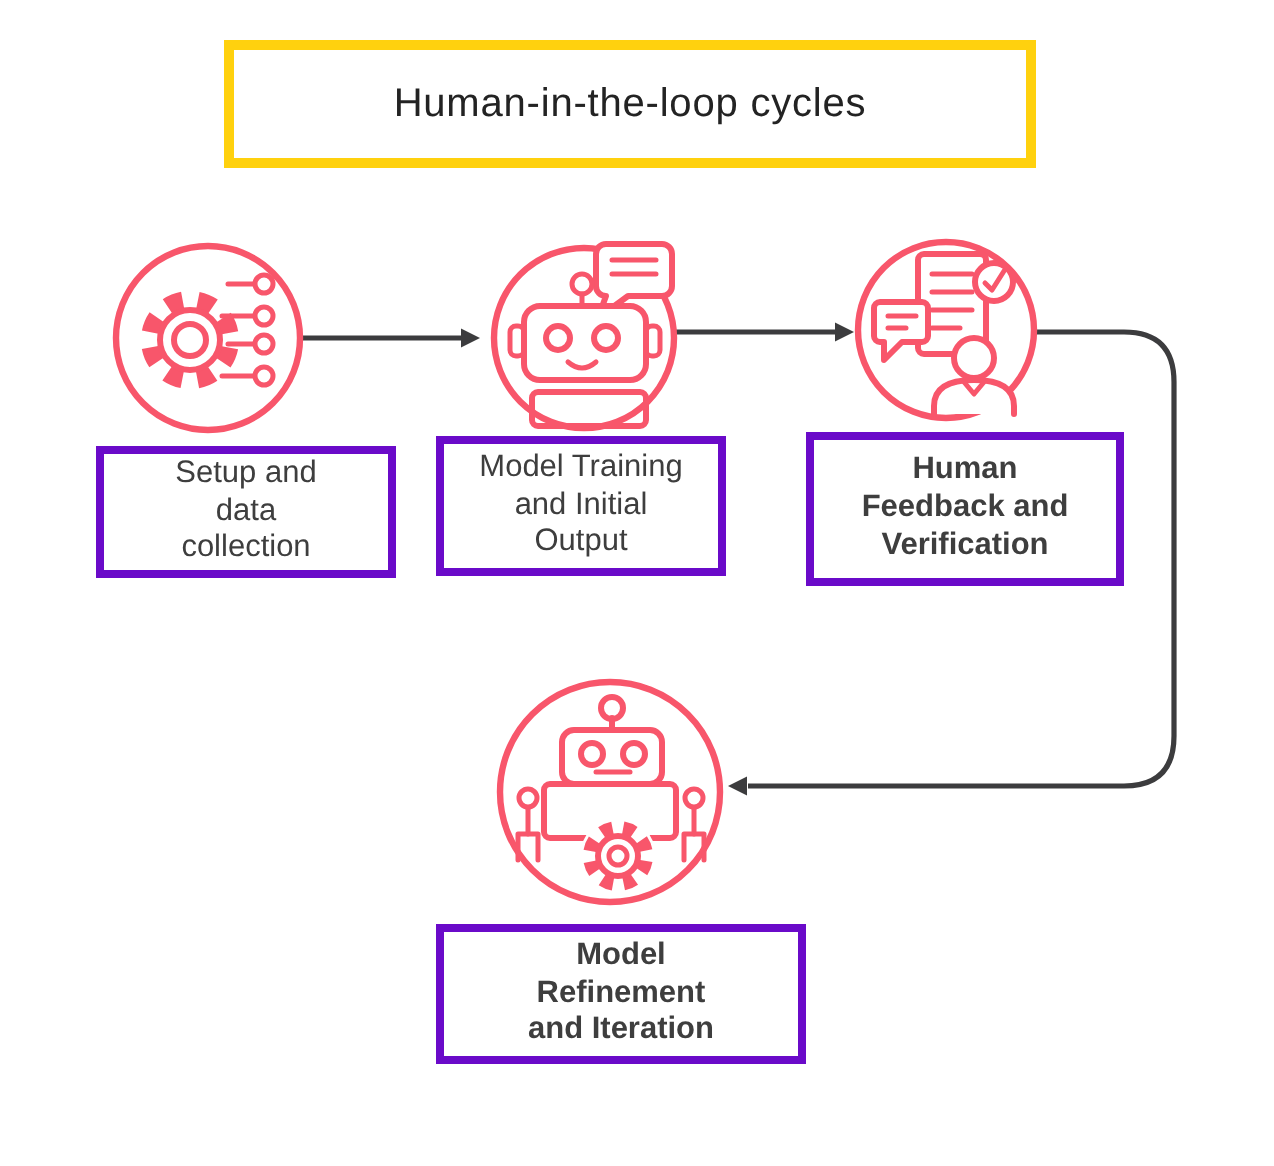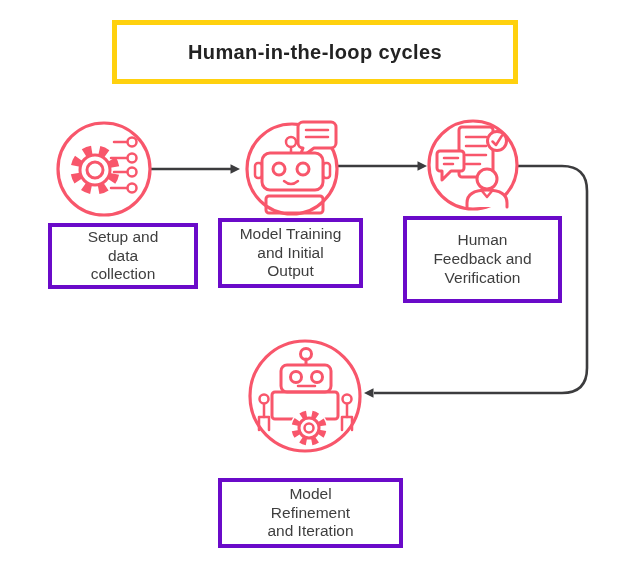--- a/index.html
+++ b/index.html
@@ -24,43 +24,43 @@
     position: absolute;
     left: 112px; top: 20px;
     width: 406px; height: 64px;
     box-sizing: border-box;
     border: 5px solid var(--yellow);
     background: #fff;
     display: flex; align-items: center; justify-content: center;
   }
   .title-text {
     font-size: 20px;
-    font-weight: bold;
+    font-weight: normal;
     letter-spacing: 0.4px;
     color: var(--title-text);
   }
   .flow-layer { position: absolute; left: 0; top: 0; }
   .step-label {
     position: absolute;
     box-sizing: border-box;
     border: 4px solid var(--purple);
     background: #fff;
     display: flex; align-items: center; justify-content: center;
   }
   .step-label-text {
     white-space: pre-line;
     text-align: center;
     font-size: 15.5px;
     line-height: 1.22;
     color: var(--label-text);
   }
   #box1 { left: 48px;  top: 223px; width: 150px; height: 66px; }
   #box2 { left: 218px; top: 218px; width: 145px; height: 70px; }
-  #box3 { left: 403px; top: 216px; width: 159px; height: 87px; }
-  #box4 { left: 218px; top: 478px; width: 185px; height: 70px; }
+  #box3 { left: 403px; top: 216px; width: 159px; height: 77px; font-weight: bold; }
+  #box4 { left: 218px; top: 462px; width: 185px; height: 70px; font-weight: bold; }
 
   .pk { fill: none; stroke: var(--pink); stroke-width: 3; stroke-linecap: round; stroke-linejoin: round; }
   .pk-thin { stroke-width: 2.5; }
   .ring { stroke-width: 3.2; }
   .wfill { fill: #fff; }
   .teeth { fill: none; stroke: var(--pink); }
   .ln { fill: none; stroke: var(--arrow); stroke-width: 2.6; }
   .ah { fill: var(--arrow); stroke: none; }
 </style>
 </head>

